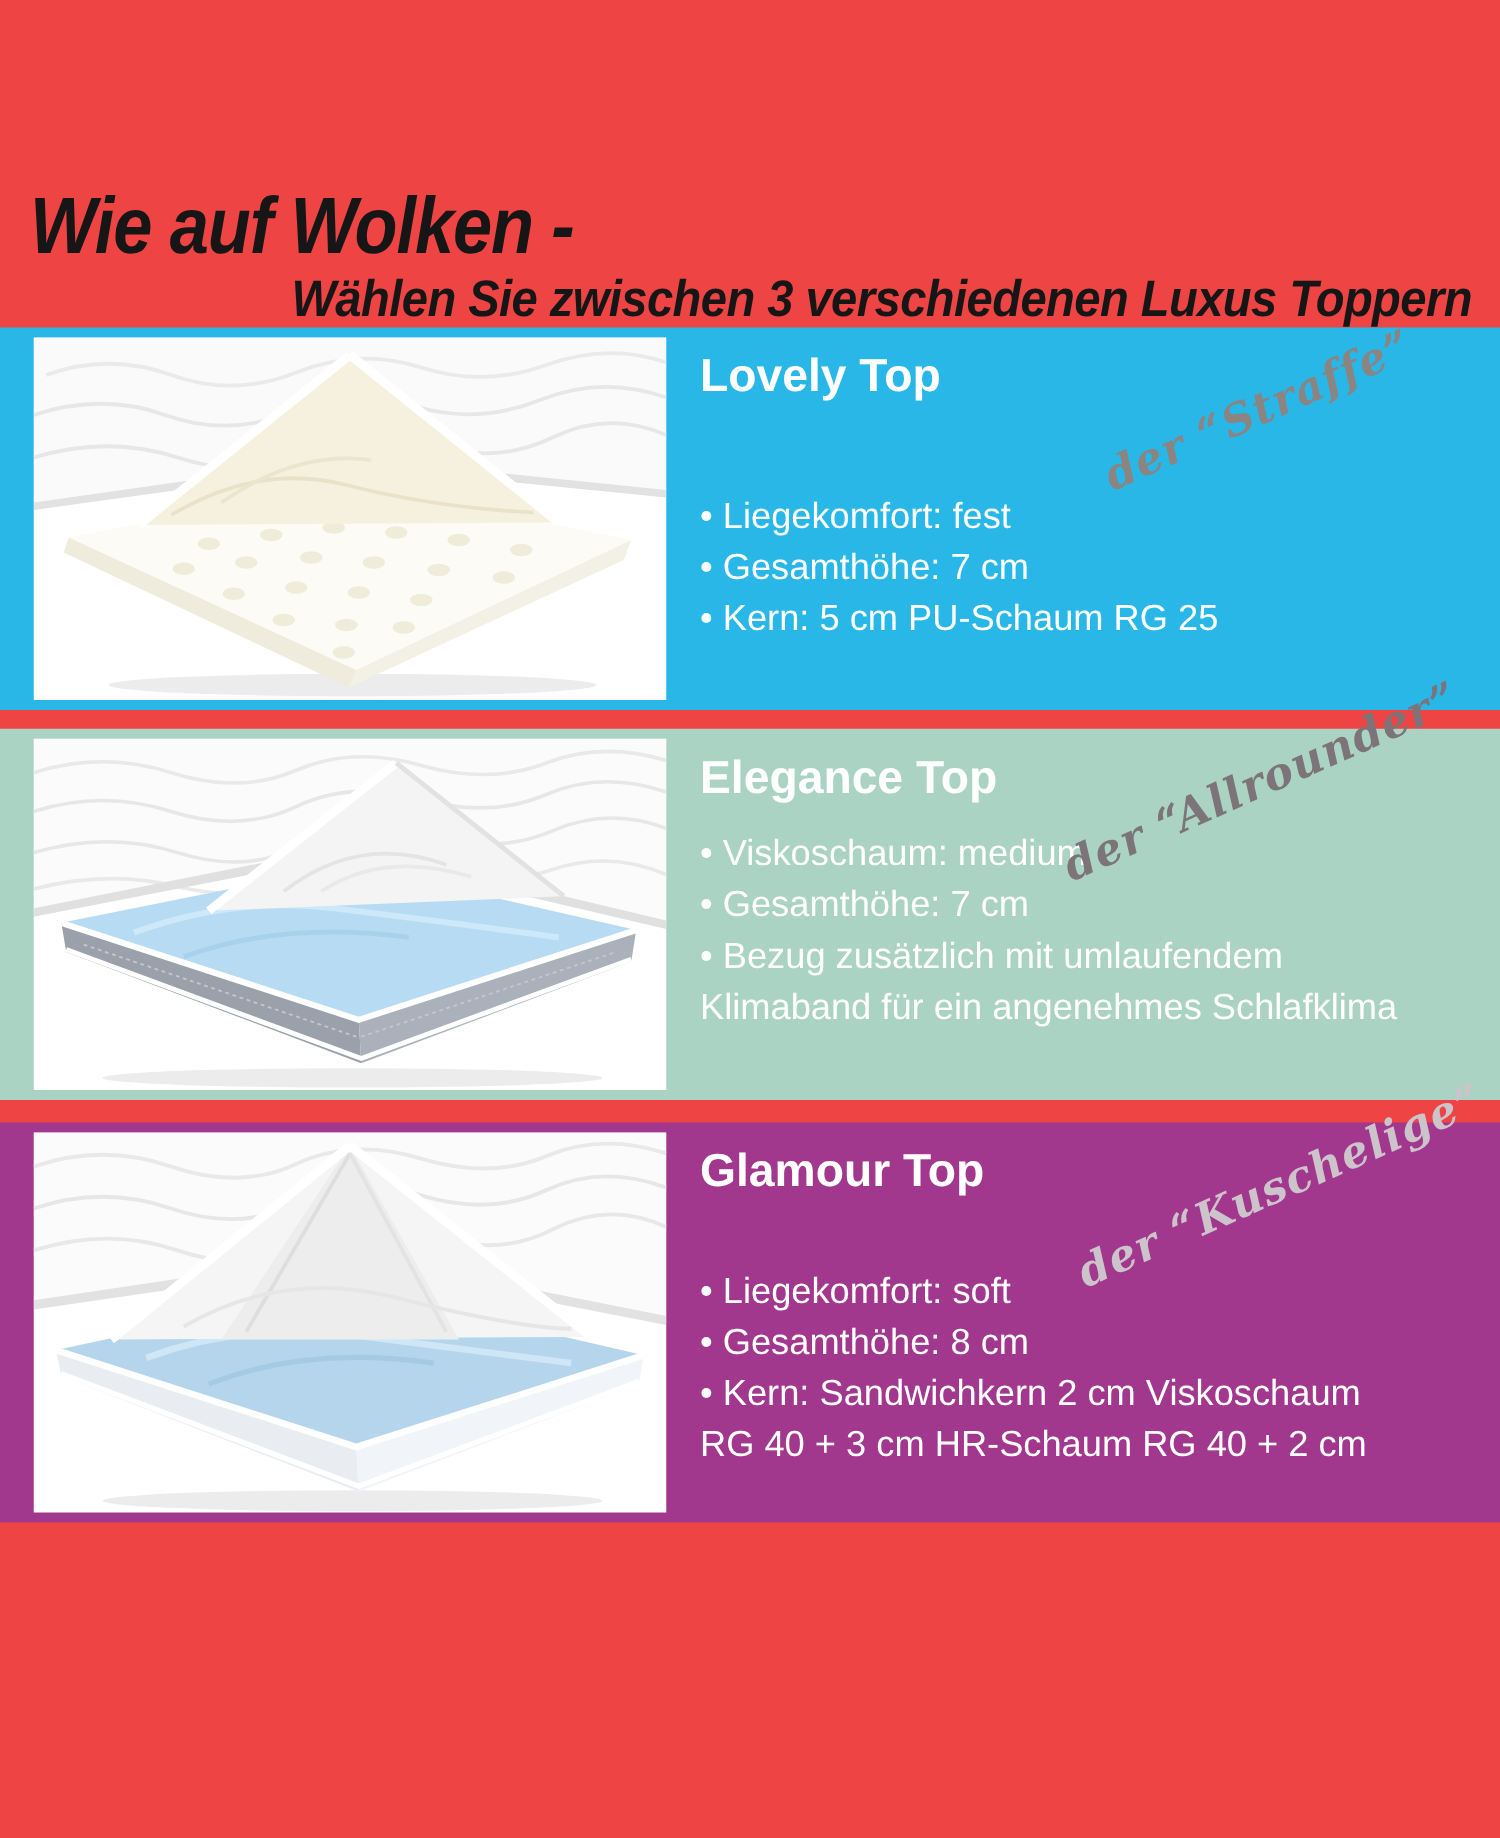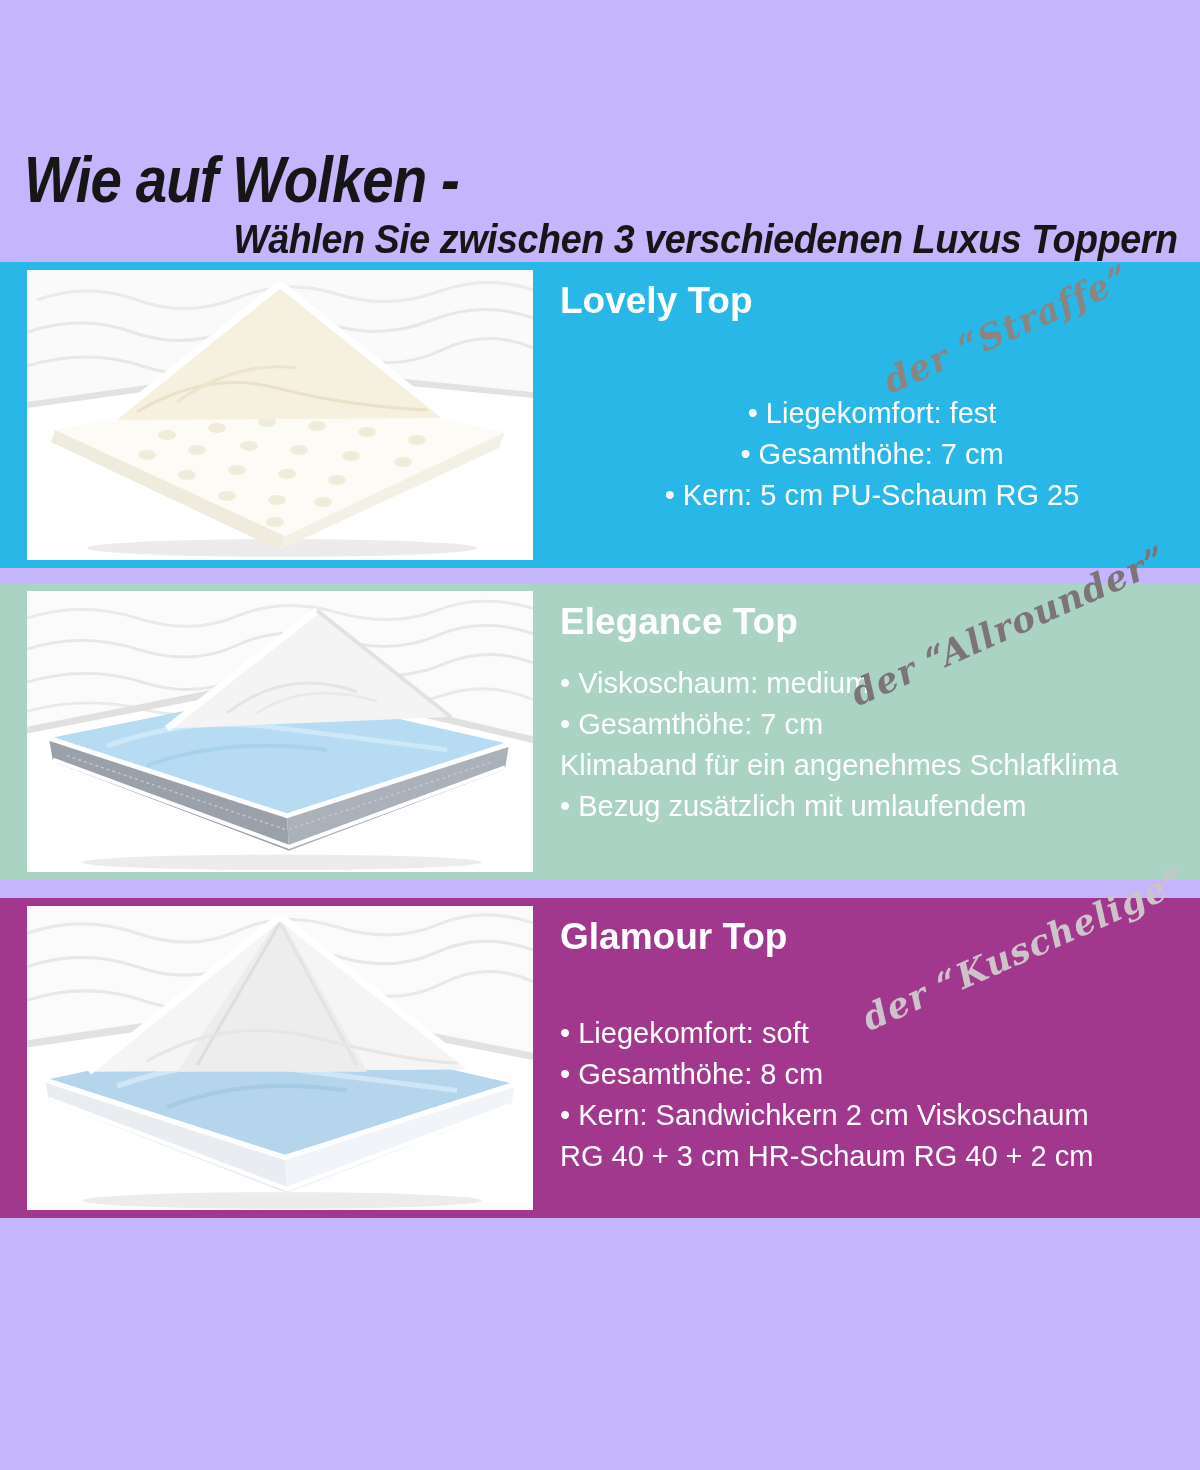--- a/index.html
+++ b/index.html
@@ -1,16 +1,16 @@
 <!DOCTYPE html>
 <html><head>
 <meta charset="utf-8">
 <style>
   html,body{margin:0;padding:0;background:#ffffff;}
-  .page{position:relative;width:1200px;height:1470px;background:#c4b5fd;overflow:hidden;
+  .page{position:relative;width:1200px;height:1470px;background:#ef4444;overflow:hidden;
         font-family:"Liberation Sans", sans-serif;}
 
   
   .main-title{position:absolute;left:24px;top:148px;font-size:64px;font-weight:bold;
               font-style:italic;color:#161616;letter-spacing:-1px;line-height:1.0;
               transform:scaleX(0.88);transform-origin:left top;white-space:nowrap;}
   .sub-title{position:absolute;right:22px;top:219px;font-size:41px;font-weight:bold;
              font-style:italic;color:#161616;letter-spacing:-0.5px;line-height:1.0;
              transform:scaleX(0.92);transform-origin:right top;white-space:nowrap;}
 
@@ -21,21 +21,21 @@
   .band-3{top:898px;height:320px;background:#a2388e;padding-left:28px;}
 
   .photo-box{position:absolute;left:27px;top:8px;bottom:8px;width:506px;background:#ffffff;}
   .photo-box svg{display:block;width:100%;height:100%;}
 
   .band-content{position:absolute;left:560px;top:0;right:16px;height:100%;color:#ffffff;}
   .band-heading{position:absolute;left:0;top:18px;font-size:37px;font-weight:bold;
                 letter-spacing:0;white-space:nowrap;}
   .feature-list{position:absolute;left:0;right:0;font-size:29px;line-height:41px;}
   .feature-list div{white-space:nowrap;}
-  .list-1{top:131px;text-align:center;}
+  .list-1{top:131px;}
   .list-2{top:80px;}
   .list-3{top:115px;}
 
   .tagline{position:absolute;font-family:"DejaVu Serif", serif;font-style:italic;
            font-weight:bold;font-size:35px;white-space:nowrap;letter-spacing:1px;
            transform:rotate(-24deg);transform-origin:center;}
   .tagline-1{top:46px;right:60px;color:#8b8481;}
   .tagline-2{top:22px;right:20px;color:#7c7478;}
   .tagline-3{top:30px;right:28px;color:#cdc3cb;}
 
@@ -137,22 +137,22 @@
         <path d="M290,20 L424,130" stroke="#e2e2e2" stroke-width="4"></path>
         <path d="M200,126 Q260,78 330,104" fill="none" stroke="#e4e4e4" stroke-width="3"></path>
         <path d="M230,126 Q280,92 350,114" fill="none" stroke="#e9e9e9" stroke-width="3"></path>
       </svg>
     </div>
     <div class="band-content">
       <div class="band-heading">Elegance Top</div>
       <div class="feature-list list-2">
         <div>• Viskoschaum: medium</div>
         <div>• Gesamthöhe: 7 cm</div>
+        <div>• Bezug zusätzlich mit umlaufendem</div>
         <div>Klimaband für ein angenehmes Schlafklima</div>
-        <div>• Bezug zusätzlich mit umlaufendem</div>
       </div>
     </div>
     <div class="tagline tagline-2">der “Allrounder”</div>
   </div>
 
   <div class="band band-3">
     <div class="photo-box">
       <svg viewBox="0 0 506 290" preserveAspectRatio="none">
 
         <polygon points="0,0 506,0 506,140 253,92 0,128" fill="#fbfbfb"></polygon>

